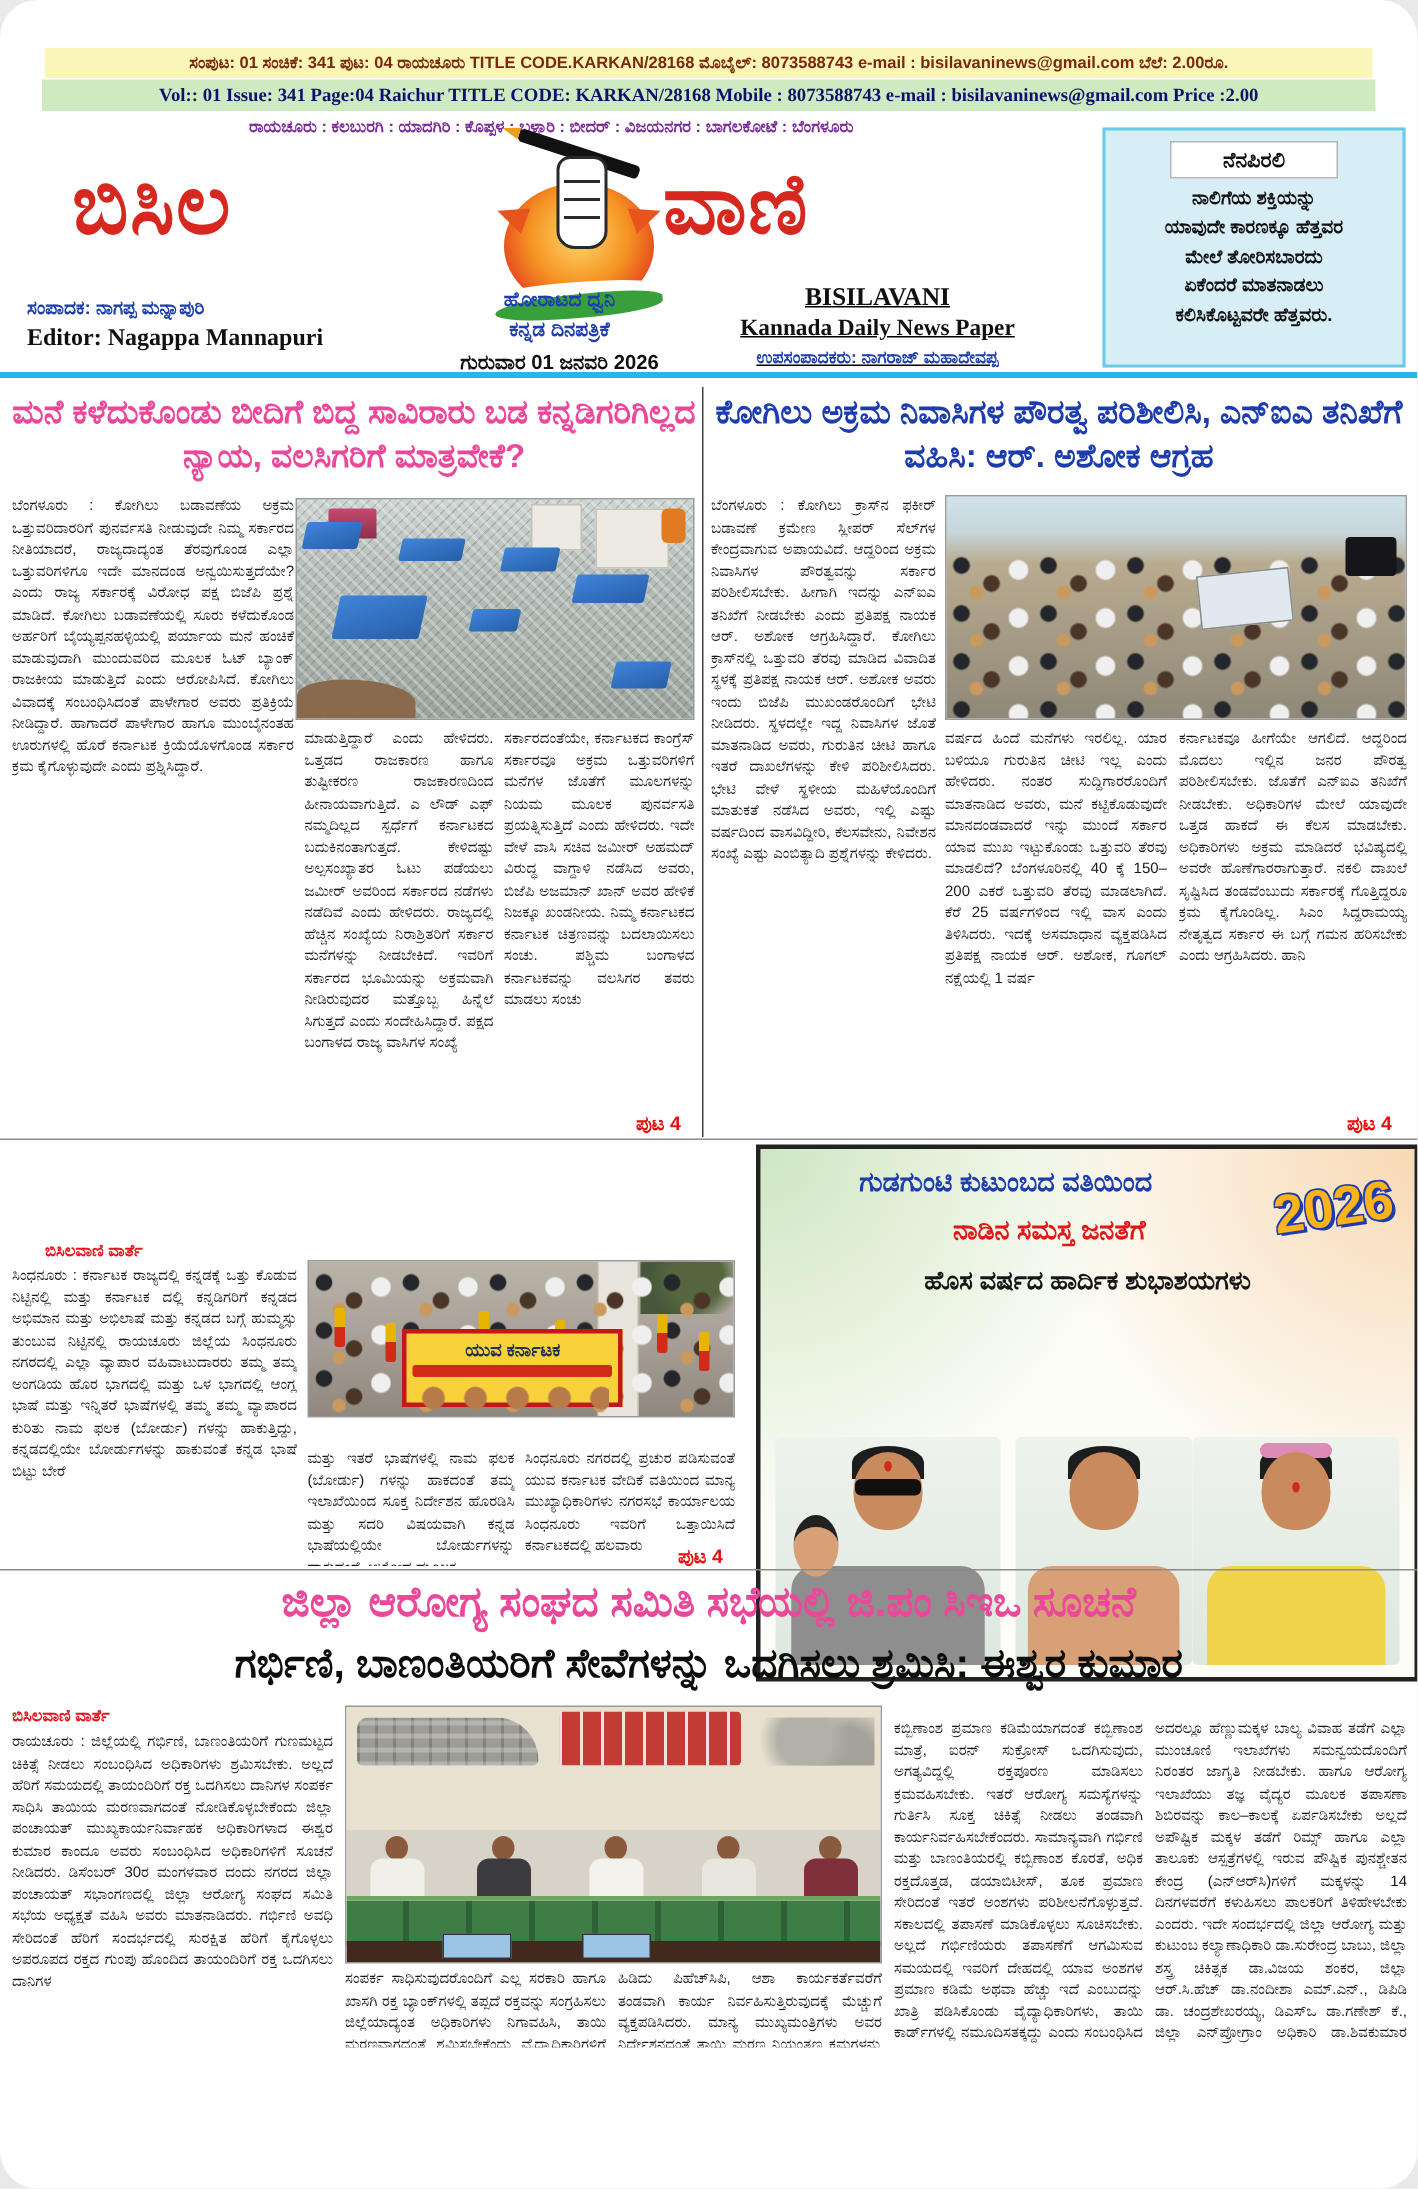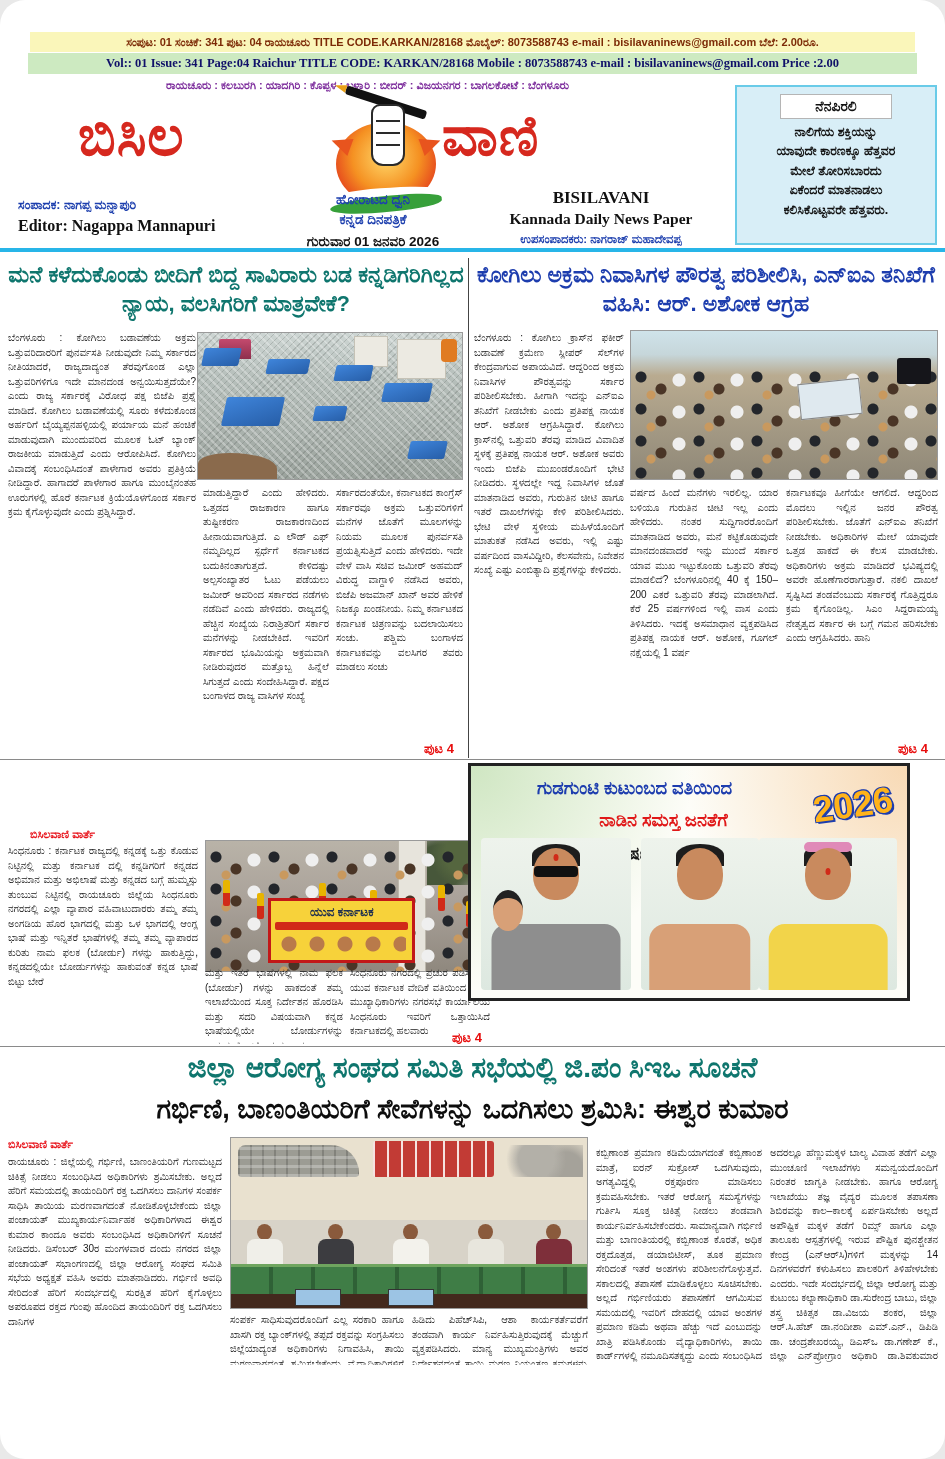--- a/index.html
+++ b/index.html
@@ -8,21 +8,21 @@
   
   .bar-y{position:absolute;left:30px;top:32px;width:885px;height:20px;background:#faf6ba;
          color:#7c2a06;font-weight:bold;font-size:11px;display:flex;align-items:center;justify-content:center;white-space:nowrap;overflow:hidden;}
   .bar-g{position:absolute;left:28px;top:53px;width:889px;height:21px;background:#cdeac1;
          color:#101069;font-weight:bold;font-size:12.5px;font-family:"Liberation Serif","DejaVu Serif",serif;
          display:flex;align-items:center;justify-content:center;white-space:nowrap;overflow:hidden;}
   .cities{position:absolute;left:0;top:79px;width:735px;text-align:center;color:#7b2a9b;font-weight:bold;font-size:11px;}
   
   .mast-title{position:absolute;top:94px;color:#d6281e;font-weight:900;font-size:56px;line-height:1.5;
               white-space:nowrap;overflow:hidden;letter-spacing:1px;}
-  .mt-l{left:48px;width:280px;margin-left:30px;}
+  .mt-l{left:48px;width:280px;}
   .mt-r{left:442px;width:250px;}
   .logo{position:absolute;left:330px;top:96px;width:112px;height:116px;}
   .sun{position:absolute;left:6px;top:26px;width:100px;height:84px;border-radius:50%;
        background:radial-gradient(circle at 50% 42%,#ffd96b 0%,#f59122 48%,#e8541e 72%,#d63a17 100%);}
   .flame{position:absolute;width:0;height:0;border-left:9px solid transparent;border-right:9px solid transparent;border-bottom:20px solid #e8541e;}
   .fl1{left:2px;top:38px;transform:rotate(-70deg);}
   .fl2{left:92px;top:38px;transform:rotate(70deg);}
   .fl3{left:47px;top:12px;}
   .fist{position:absolute;left:41px;top:8px;width:30px;height:58px;background:#ffffff;border:2px solid #2a2a2a;border-radius:9px 9px 12px 12px;}
   .fist i{position:absolute;left:3px;right:3px;height:0;border-top:2px solid #2a2a2a;display:block;}
@@ -30,34 +30,34 @@
   .pen{position:absolute;left:14px;top:2px;width:84px;height:9px;background:#111;transform:rotate(18deg);border-radius:3px;}
   .pen:before{content:"";position:absolute;left:-12px;top:0;width:0;height:0;border-top:4.5px solid transparent;border-bottom:4.5px solid transparent;border-right:12px solid #e8a018;}
   .wave-w{position:absolute;left:0px;top:92px;width:112px;height:14px;background:#ffffff;border-radius:50% 50% 40% 60%;transform:rotate(-4deg);}
   .wave-g{position:absolute;left:0px;top:100px;width:112px;height:16px;background:#37a03a;border-radius:60% 40% 50% 50%;transform:rotate(-5deg);}
   .tags{position:absolute;left:282px;top:190px;width:182px;text-align:center;font-weight:bold;}
   .tag-b{color:#1d3fae;font-size:13.5px;line-height:1.5;}
   .tag-d{color:#111;font-size:13.5px;line-height:1.6;}
   .ed-block{position:absolute;left:18px;top:198px;}
   .ed-kn{color:#1d3fae;font-weight:bold;font-size:12.5px;}
   .ed-en{color:#111;font-weight:bold;font-size:16px;font-family:"Liberation Serif","DejaVu Serif",serif;margin-top:4px;}
-  .right-mast{position:absolute;left:480px;top:188px;width:242px;text-align:center;}
+  .right-mast{position:absolute;left:464px;top:188px;width:242px;text-align:center;text-decoration:underline;}
   .rm-name{font-family:"Liberation Serif","DejaVu Serif",serif;font-weight:900;font-size:17px;color:#111;}
   .rm-sub{font-family:"Liberation Serif","DejaVu Serif",serif;font-weight:bold;font-size:15.5px;color:#111;margin-top:2px;}
   .rm-sube{color:#1d3fae;font-weight:bold;font-size:11.5px;margin-top:5px;}
   
   .mem{position:absolute;left:735px;top:85px;width:202px;height:160px;background:#d8eef7;border:2px solid #69cbe8;box-sizing:border-box;}
   .mem-title{width:110px;margin:7px auto 4px;background:#fff;border:1px solid #b5b5b5;text-align:center;font-weight:bold;font-size:14px;color:#111;padding:3px 0;}
   .mem-lines{font-weight:bold;font-size:12.5px;color:#111;text-align:center;line-height:1.55;}
   .rule-cyan{position:absolute;left:0;top:248px;width:945px;height:4px;background:#28b5e8;}
   .rule-h{position:absolute;height:1px;background:#8a8a8a;}
   .rule-v{position:absolute;width:1px;background:#444;}
   
   .hl{position:absolute;text-align:center;font-weight:900;line-height:1.32;overflow:hidden;}
-  .hl-red{color:#0f766e;}
+  .hl-red{color:#ec4899;}
   .hl-blue{color:#1d3dae;}
   .byline{position:absolute;color:#e8141c;font-weight:bold;font-size:11px;}
   .col{position:absolute;font-size:10px;line-height:1.45;text-align:justify;color:#161616;overflow:hidden;}
   .p4{position:absolute;color:#e80f0f;font-weight:700;font-size:13px;}
   
   .photo{position:absolute;overflow:hidden;border:1px solid #9a9a9a;box-sizing:border-box;}
   
   .p1{background:linear-gradient(180deg,#cdd5d3 0%,#b6bfbb 30%,#a9b1ac 70%,#9aa29c 100%);}
   .p1 .tex{position:absolute;inset:0;background:repeating-linear-gradient(45deg,rgba(255,255,255,.28) 0 2px,transparent 2px 6px),repeating-linear-gradient(-45deg,rgba(90,95,92,.25) 0 1px,transparent 1px 5px);}
   .tarp{position:absolute;background:linear-gradient(160deg,#3f85db,#275ea8);transform:skewX(-12deg);border-radius:2px;}
@@ -92,21 +92,21 @@
   .p5 .redb{position:absolute;left:40%;top:4%;width:34%;height:44%;background:#c23b35;background-image:repeating-linear-gradient(90deg,rgba(255,255,255,.85) 0 2px,transparent 2px 14px);border-radius:3px;}
   .p5 .eleph{position:absolute;right:1%;top:8%;width:22%;height:40%;background:radial-gradient(circle at 40% 45%,#b3b0a8 36%,transparent 60%),radial-gradient(circle at 78% 75%,#a5a29a 26%,transparent 55%);}
   .p5 .prow{position:absolute;left:0;right:0;top:48%;height:26%;background:#d8d3c8;}
   .person{position:absolute;bottom:0;width:40px;height:40px;}
   .person .ph{position:absolute;left:12px;top:0;width:15px;height:16px;border-radius:50%;background:#8a5a3c;}
   .person .pb{position:absolute;left:2px;top:15px;width:36px;height:25px;border-radius:8px 8px 0 0;}
   .p5 .dais{position:absolute;left:0;right:0;top:74%;height:18%;background:repeating-linear-gradient(90deg,#3f7d46 0 38px,#2f6136 38px 42px);border-top:3px solid #6fa55f;}
   .p5 .table{position:absolute;left:0;right:0;bottom:0;height:8%;background:#43291d;}
   .p5 .scr{position:absolute;bottom:1%;width:44px;height:9%;background:#9cc4e4;border:1px solid #333;}
   
-  .ad{position:absolute;left:468px;top:763px;width:442px;height:238px;border:3px solid #222;box-sizing:border-box;
+  .ad{position:absolute;left:504px;top:763px;width:442px;height:358px;border:3px solid #222;box-sizing:border-box;
       background:radial-gradient(circle at 0% 0%,#cfe6c2 0%,transparent 45%),radial-gradient(circle at 100% 0%,#f8d9b4 0%,transparent 45%),#fdfdf8;}
   .ad-l1{position:absolute;left:0;top:12px;width:75%;text-align:center;color:#1d3dae;font-weight:900;font-size:18px;white-space:nowrap;overflow:hidden;}
   .ad-l2{position:absolute;left:0;top:44px;width:75%;text-align:center;color:#e01818;font-weight:900;font-size:18px;white-space:nowrap;overflow:hidden;margin-left:29px;}
   .ad-l3{position:absolute;left:0;top:78px;width:100%;text-align:center;color:#161616;font-weight:900;font-size:17px;white-space:nowrap;overflow:hidden;}
   .ad-year{position:absolute;right:14px;top:18px;font-size:36px;font-weight:900;color:#ffb31a;transform:rotate(-8deg);
            text-shadow:2px 2px 0 #1d3dae,-1px -1px 0 #1d3dae,1px -1px 0 #1d3dae,-1px 1px 0 #1d3dae;}
   .port{position:absolute;bottom:8px;height:152px;background:linear-gradient(180deg,#eef3ec,#dde8e0);border-radius:4px;overflow:hidden;}
   .port .hd{position:absolute;left:50%;transform:translateX(-50%);top:10px;width:46px;height:52px;border-radius:50% 50% 46% 46%;background:#c98a5e;}
   .port .hr{position:absolute;left:50%;transform:translateX(-50%);top:6px;width:48px;height:22px;border-radius:50% 50% 0 0;background:#1d1d1d;}
   .port .bd{position:absolute;left:50%;transform:translateX(-50%);bottom:0;width:86%;height:66px;border-radius:16px 16px 0 0;}
@@ -199,21 +199,21 @@
     <div class="cam"></div>
   </div>
   <div class="col" style="left:630px;top:486px;width:148px;height:268px;">ವರ್ಷದ ಹಿಂದೆ ಮನೆಗಳು ಇರಲಿಲ್ಲ. ಯಾರ ಬಳಿಯೂ ಗುರುತಿನ ಚೀಟಿ ಇಲ್ಲ ಎಂದು ಹೇಳಿದರು. ನಂತರ ಸುದ್ದಿಗಾರರೊಂದಿಗೆ ಮಾತನಾಡಿದ ಅವರು, ಮನೆ ಕಟ್ಟಿಕೊಡುವುದೇ ಮಾನದಂಡವಾದರೆ ಇನ್ನು ಮುಂದೆ ಸರ್ಕಾರ ಯಾವ ಮುಖ ಇಟ್ಟುಕೊಂಡು ಒತ್ತುವರಿ ತೆರವು ಮಾಡಲಿದೆ? ಬೆಂಗಳೂರಿನಲ್ಲಿ 40 ಕ್ಕೆ 150–200 ಎಕರೆ ಒತ್ತುವರಿ ತೆರವು ಮಾಡಲಾಗಿದೆ. ಕೆರೆ 25 ವರ್ಷಗಳಿಂದ ಇಲ್ಲಿ ವಾಸ ಎಂದು ತಿಳಿಸಿದರು. ಇದಕ್ಕೆ ಅಸಮಾಧಾನ ವ್ಯಕ್ತಪಡಿಸಿದ ಪ್ರತಿಪಕ್ಷ ನಾಯಕ ಆರ್. ಅಶೋಕ, ಗೂಗಲ್ ನಕ್ಷೆಯಲ್ಲಿ 1 ವರ್ಷ</div>
   <div class="col" style="left:786px;top:486px;width:152px;height:268px;">ಕರ್ನಾಟಕವೂ ಹೀಗೆಯೇ ಆಗಲಿದೆ. ಆದ್ದರಿಂದ ಮೊದಲು ಇಲ್ಲಿನ ಜನರ ಪೌರತ್ವ ಪರಿಶೀಲಿಸಬೇಕು. ಜೊತೆಗೆ ಎನ್‌ಐಎ ತನಿಖೆಗೆ ನೀಡಬೇಕು. ಅಧಿಕಾರಿಗಳ ಮೇಲೆ ಯಾವುದೇ ಒತ್ತಡ ಹಾಕದೆ ಈ ಕೆಲಸ ಮಾಡಬೇಕು. ಅಧಿಕಾರಿಗಳು ಅಕ್ರಮ ಮಾಡಿದರೆ ಭವಿಷ್ಯದಲ್ಲಿ ಅವರೇ ಹೊಣೆಗಾರರಾಗುತ್ತಾರೆ. ನಕಲಿ ದಾಖಲೆ ಸೃಷ್ಟಿಸಿದ ತಂಡವೆಂಬುದು ಸರ್ಕಾರಕ್ಕೆ ಗೊತ್ತಿದ್ದರೂ ಕ್ರಮ ಕೈಗೊಂಡಿಲ್ಲ. ಸಿಎಂ ಸಿದ್ದರಾಮಯ್ಯ ನೇತೃತ್ವದ ಸರ್ಕಾರ ಈ ಬಗ್ಗೆ ಗಮನ ಹರಿಸಬೇಕು ಎಂದು ಆಗ್ರಹಿಸಿದರು. ಹಾನಿ</div>
   <div class="p4" style="left:898px;top:741px;">ಪುಟ 4</div>
 
   <div class="rule-h" style="left:0;top:759px;width:945px;"></div>
 
   <div class="byline" style="left:30px;top:828px;">ಬಿಸಿಲವಾಣಿ ವಾರ್ತೆ</div>
   <div class="col" style="left:8px;top:844px;width:190px;height:200px;">ಸಿಂಧನೂರು : ಕರ್ನಾಟಕ ರಾಜ್ಯದಲ್ಲಿ ಕನ್ನಡಕ್ಕೆ ಒತ್ತು ಕೊಡುವ ನಿಟ್ಟಿನಲ್ಲಿ ಮತ್ತು ಕರ್ನಾಟಕ ದಲ್ಲಿ ಕನ್ನಡಿಗರಿಗೆ ಕನ್ನಡದ ಅಭಿಮಾನ ಮತ್ತು ಅಭಿಲಾಷೆ ಮತ್ತು ಕನ್ನಡದ ಬಗ್ಗೆ ಹುಮ್ಮಸ್ಸು ತುಂಬುವ ನಿಟ್ಟಿನಲ್ಲಿ ರಾಯಚೂರು ಜಿಲ್ಲೆಯ ಸಿಂಧನೂರು ನಗರದಲ್ಲಿ ಎಲ್ಲಾ ವ್ಯಾಪಾರ ವಹಿವಾಟುದಾರರು ತಮ್ಮ ತಮ್ಮ ಅಂಗಡಿಯ ಹೊರ ಭಾಗದಲ್ಲಿ ಮತ್ತು ಒಳ ಭಾಗದಲ್ಲಿ ಆಂಗ್ಲ ಭಾಷೆ ಮತ್ತು ಇನ್ನಿತರೆ ಭಾಷೆಗಳಲ್ಲಿ ತಮ್ಮ ತಮ್ಮ ವ್ಯಾಪಾರದ ಕುರಿತು ನಾಮ ಫಲಕ (ಬೋರ್ಡು) ಗಳನ್ನು ಹಾಕುತ್ತಿದ್ದು, ಕನ್ನಡದಲ್ಲಿಯೇ ಬೋರ್ಡುಗಳನ್ನು ಹಾಕುವಂತೆ ಕನ್ನಡ ಭಾಷೆ ಬಿಟ್ಟು ಬೇರೆ</div>
-  <div class="photo p3" style="left:205px;top:840px;width:285px;height:132px;">
+  <div class="photo p3" style="left:205px;top:840px;width:285px;height:105px;">
     <div class="pillar"></div>
     <div class="trees"></div>
     <div class="heads" style="top:6%;"></div>
     <div class="scarf" style="left:6%;top:30%;"></div>
     <div class="scarf" style="left:18%;top:40%;"></div>
     <div class="scarf" style="left:40%;top:32%;"></div>
     <div class="scarf" style="left:58%;top:38%;"></div>
     <div class="scarf" style="left:82%;top:34%;"></div>
     <div class="scarf" style="left:92%;top:46%;"></div>
     <div class="banner">

